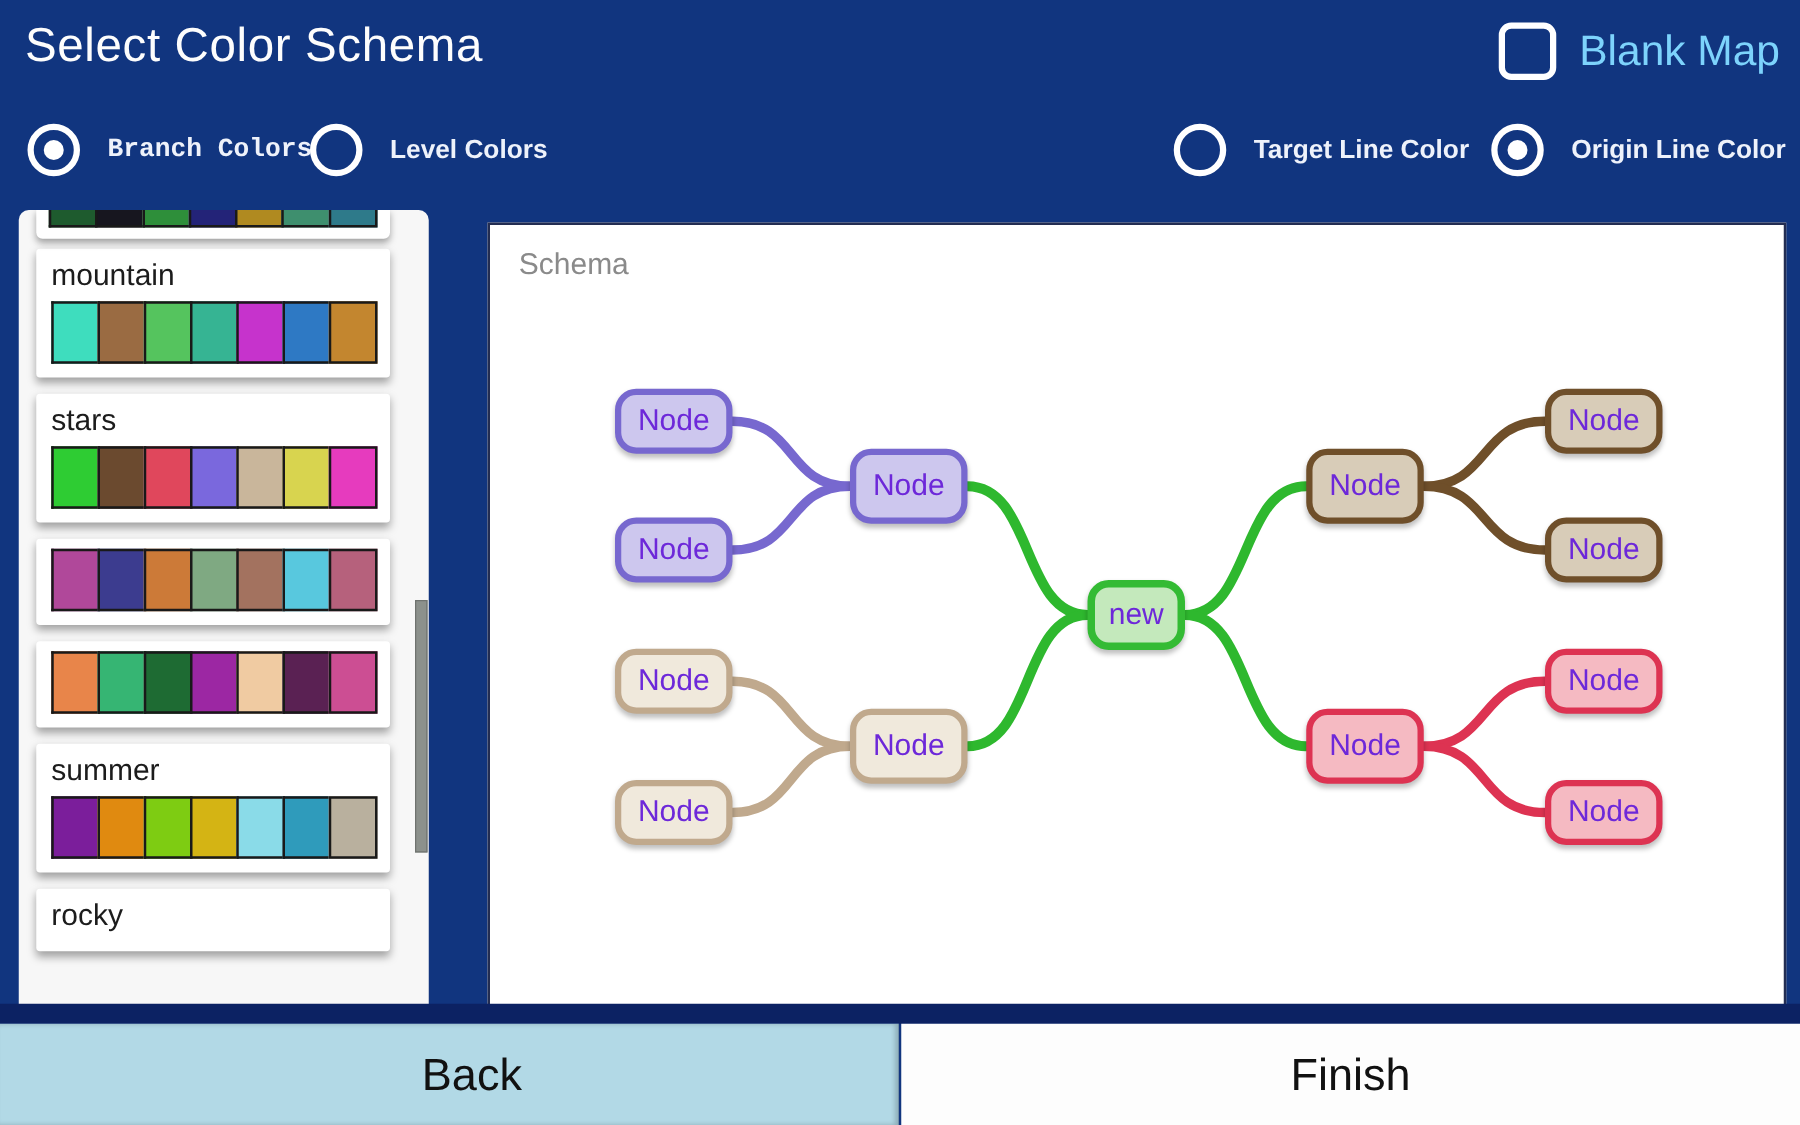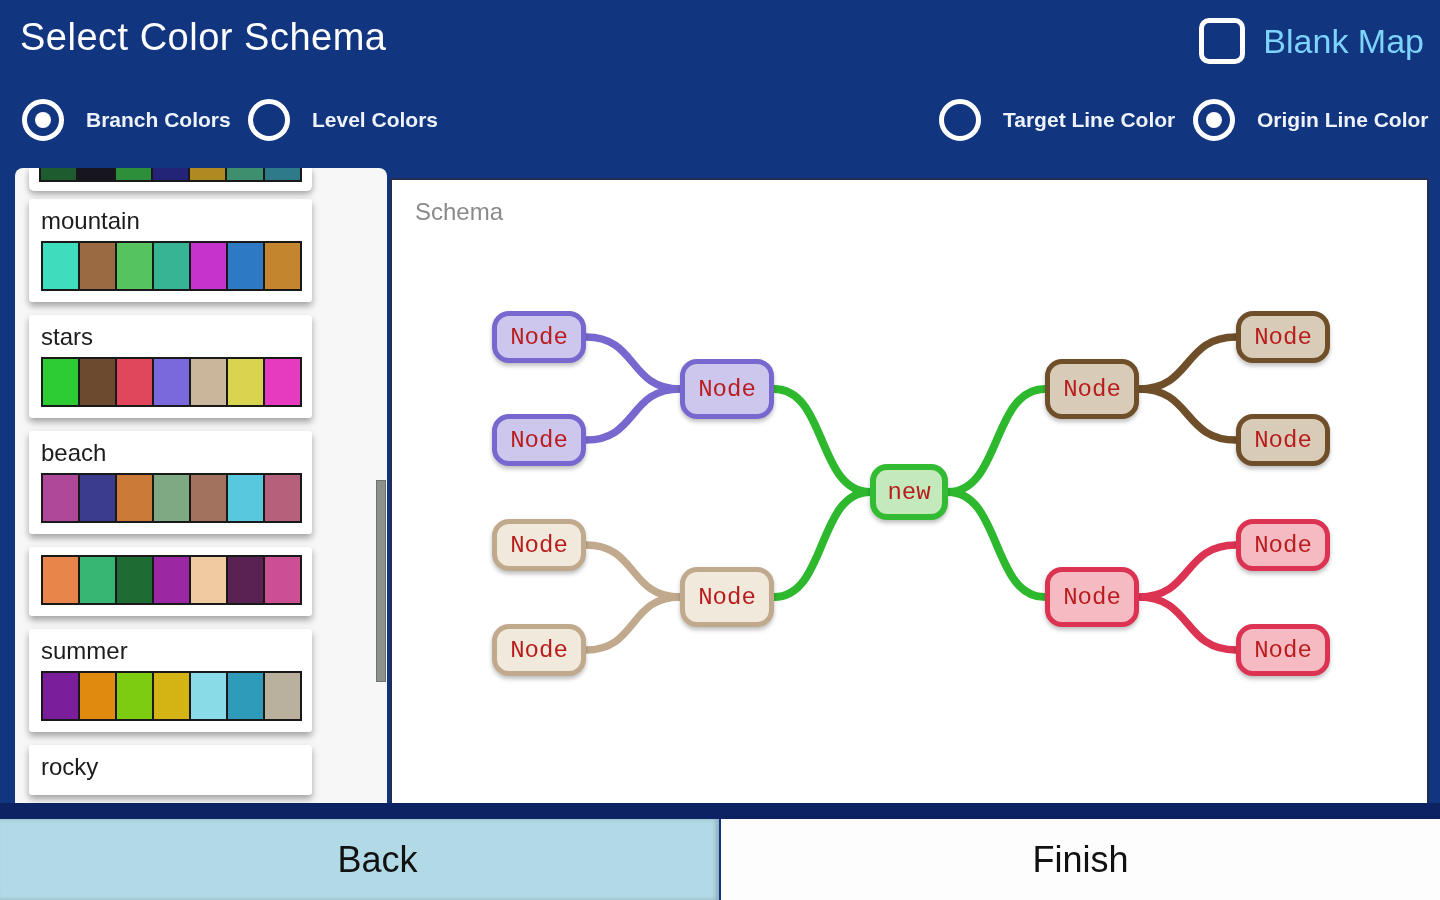--- a/index.html
+++ b/index.html
@@ -16,35 +16,35 @@
     position:absolute; left:20px; top:16px;
     font-size:38px; font-weight:500; color:#fdfdfd; letter-spacing:.5px;
   }
   .blankmap-wrap { position:absolute; right:16px; top:18px; display:flex; align-items:center; gap:18px; }
   .checkbox {
     width:46px; height:46px; border:5px solid #fff; border-radius:10px; background:transparent;
   }
   .blankmap-label { font-size:34px; color:#7dd3fc; }
 
   .radio-group { position:absolute; top:99px; display:flex; align-items:center; gap:22px; }
-  .rg0 { left:22px; }
+  .rg0 { left:22px;font-family:Liberation Mono, monospace; }
   .rg1 { left:248px; }
   .rg2 { left:939px; }
   .rg3 { left:1193px; }
   .radio-circle {
     width:42px; height:42px; border:5px solid #fff; border-radius:50%;
     display:flex; align-items:center; justify-content:center; background:transparent;
   }
   .radio-dot { width:16px; height:16px; border-radius:50%; background:transparent; }
   .radio-circle.checked .radio-dot { background:#fff; }
   .radio-label { font-size:21px; font-weight:bold; color:#eef2fb; }
 
   
   .scheme-panel {
-    position:absolute; left:15px; top:168px; width:372px; height:646px;
+    position:absolute; left:15px; top:168px; width:328px; height:646px;
     background:#f7f7f7; border-radius:8px 8px 0 0; overflow:hidden;
   }
   .scheme-cards { position:absolute; left:0; top:0; width:100%; }
   .scheme-card {
     width:283px; margin:0 0 13px 14px; background:#fff; border-radius:3px;
     box-shadow:0 4px 7px rgba(0,0,0,.35);
     padding:5px 10px 11px 12px;
   }
   .scheme-card:first-of-type { margin-top:31px; }
   .scheme-name { font-size:24px; color:#1c1c1c; line-height:34px; }
@@ -69,23 +69,22 @@
     position:absolute; left:390px; top:178px; width:1039px; height:628px;
     background:#fff; border:2px solid #232d52;
   }
   .preview-label {
     position:absolute; left:23px; top:18px; font-size:24px; color:#8a8a8a;
   }
   .mindmap-svg { position:absolute; left:0; top:0; width:100%; height:100%; }
   .mm-node {
     position:absolute; transform:translate(-50%,-50%);
     display:flex; align-items:center; justify-content:center;
-    border-radius:17px; font-size:24px; color:#b91c1c;
+    border-radius:17px; font-size:24px; color:#6d28d9;
     box-shadow:0 3px 4px rgba(0,0,0,.25);
-    font-family:Liberation Mono, monospace;
   }
 
   
   .footer-strip { position:absolute; left:0; top:803px; width:1440px; height:16px; background:#0c2263; }
   .btn {
     position:absolute; top:819px; height:81px; width:719px;
     display:flex; align-items:center; justify-content:center;
     font-size:36px; color:#111; cursor:pointer;
   }
   .back-btn { left:0; background:#b2d9e6; box-shadow:inset -3px 0 4px rgba(0,0,0,.2);padding-left:36px; }
@@ -148,21 +147,20 @@
           <div class="swatch" style="background: rgb(107, 74, 47);"></div>
           <div class="swatch" style="background: rgb(224, 71, 92);"></div>
           <div class="swatch" style="background: rgb(122, 104, 221);"></div>
           <div class="swatch" style="background: rgb(201, 182, 155);"></div>
           <div class="swatch" style="background: rgb(216, 212, 79);"></div>
           <div class="swatch" style="background: rgb(230, 59, 190);"></div>
         </div>
   </div>
 
   <div class="scheme-card">
-    <div class="scheme-name">beach</div>
     <div class="swatch-row">
           <div class="swatch" style="background: rgb(176, 72, 154);"></div>
           <div class="swatch" style="background: rgb(60, 60, 143);"></div>
           <div class="swatch" style="background: rgb(204, 122, 56);"></div>
           <div class="swatch" style="background: rgb(127, 169, 130);"></div>
           <div class="swatch" style="background: rgb(163, 114, 95);"></div>
           <div class="swatch" style="background: rgb(88, 200, 222);"></div>
           <div class="swatch" style="background: rgb(182, 97, 124);"></div>
         </div>
   </div>

